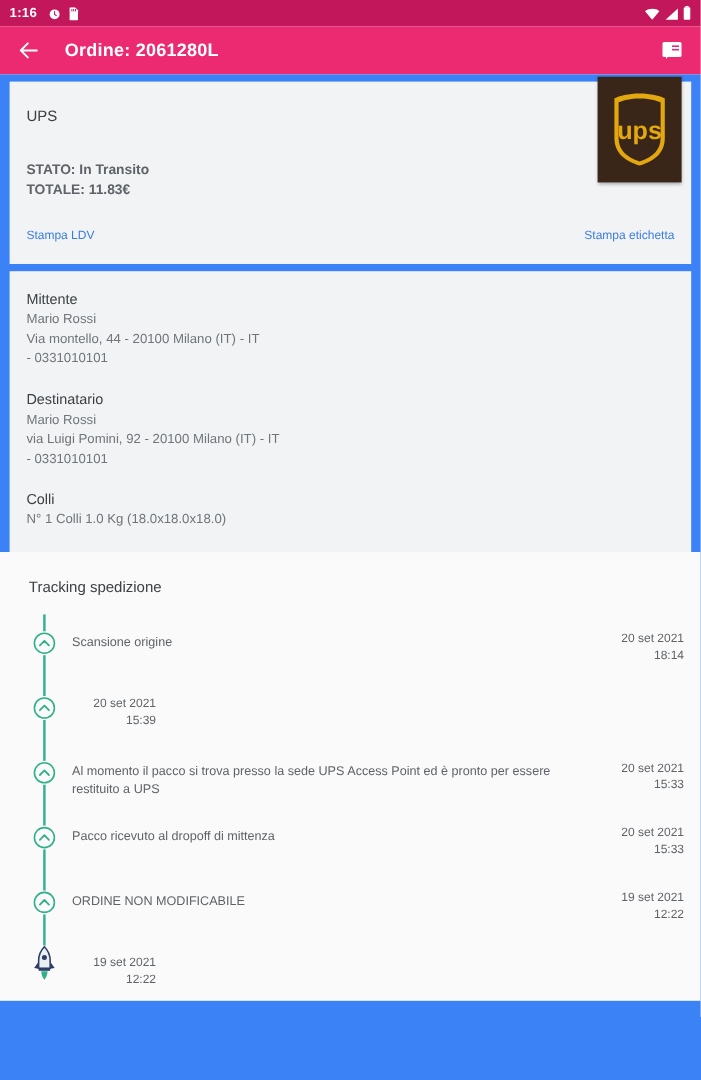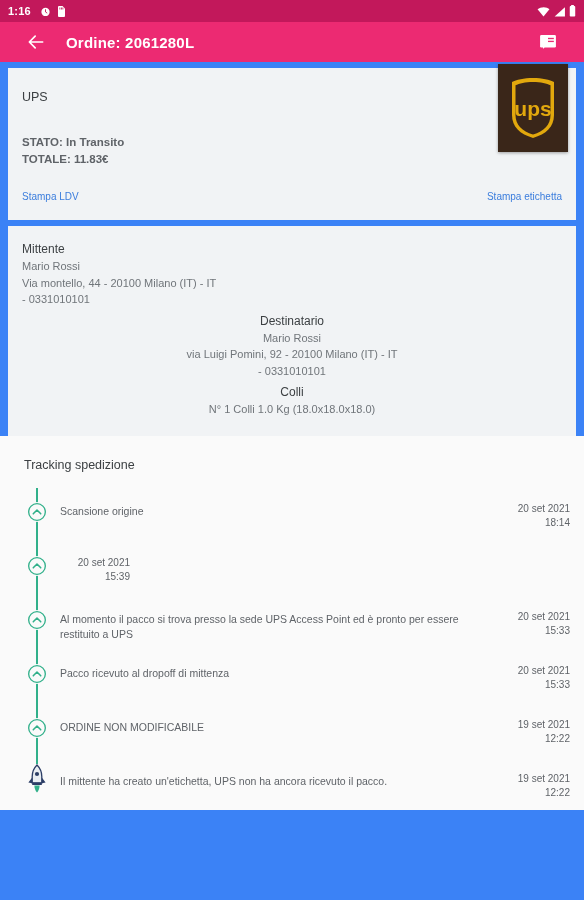--- a/index.html
+++ b/index.html
@@ -17,21 +17,21 @@
     display: flex; align-items: center; padding: 0 8px; flex: 0 0 22px;
   }
   .status-time { font-size: 11px; font-weight: bold; letter-spacing: .2px; }
   .status-left-icons { display: flex; align-items: center; gap: 6px; margin-left: 9px; }
   .status-right { margin-left: auto; display: flex; align-items: center; gap: 3px; }
   .sysicon { display: block; }
 
   
   .appbar {
     height: 40px; background: #ec2a72; color: #ffffff;
-    display: flex; align-items: center; padding: 0 26px; flex: 0 0 40px;
+    display: flex; align-items: center; padding: 0 14px; flex: 0 0 40px;
   }
   .appbar-title { font-size: 15px; font-weight: bold; margin-left: 20px; letter-spacing: .2px; }
   .appbar-action { margin-left: auto; display: flex; align-items: center; }
 
   
   .content { flex: 1 1 auto; background: #3b82f6; overflow: hidden; }
 
   .card {
     background: #f1f3f5; margin: 6px 8px 0 8px; position: relative;
   }
@@ -43,21 +43,21 @@
 
   .ups-logo {
     position: absolute; top: -4px; right: 8px; width: 70px; height: 88px;
     background: #3a2619; display: flex; align-items: center; justify-content: center;
     box-shadow: 0 1px 3px rgba(0,0,0,.35);
   }
 
   .card-addr { padding: 16px 14px 18px 14px; }
   .addr-label { font-size: 12px; color: #3c4043; margin-bottom: 2px; }
   .addr-line { font-size: 11px; color: #70757a; line-height: 1.5; }
-  .addr-block + .addr-block { margin-top: 6px; text-align: center; }
+  .addr-block + .addr-block { margin-top: 18px; }
   .colli-block { margin-top: 28px; }
 
   
   .tracking { padding: 22px 14px 0 24px; background: #fafafa; }
   .tracking-title { font-size: 12.5px; color: #3c4043; margin-bottom: 14px; }
   .timeline { position: relative; }
   .tl-line {
     position: absolute; left: 12px; top: 2px; bottom: 18px; width: 2px; background: #31b08a;
   }
   .tl-row { display: flex; align-items: flex-start; position: relative; min-height: 54px; }
@@ -246,21 +246,20 @@
   <span class="dot">
     <svg width="22" height="30" viewBox="0 0 22 30">
       <path d="M11 1c3.2 3.2 4.8 7.3 4.8 11.6v6.2H6.2v-6.2C6.2 8.3 7.8 4.2 11 1z" fill="#e9eef3" stroke="#2c3e66" stroke-width="1.3"></path>
       <circle cx="11" cy="10" r="2.1" fill="#2c3e66"></circle>
       <path d="M6.2 13.5 2.4 18.6l3.8.6zM15.8 13.5l3.8 5.1-3.8.6z" fill="#2c3e66"></path>
       <rect x="6.2" y="18.6" width="9.6" height="2.4" fill="#2c3e66"></rect>
       <path d="M8.4 21.4c0 3 1.1 5.4 2.6 7.1 1.5-1.7 2.6-4.1 2.6-7.1z" fill="#31b08a"></path>
     </svg>
   </span>
 </div>
-    <div class="tl-text">Il mittente ha creato un'etichetta, UPS non ha ancora ricevuto il pacco.</div>
     <div class="tl-date">
       <div>19 set 2021</div>
       <div>12:22</div>
     </div>
   </div>
 </div>
       </div>
     </div>
 
   </div>

